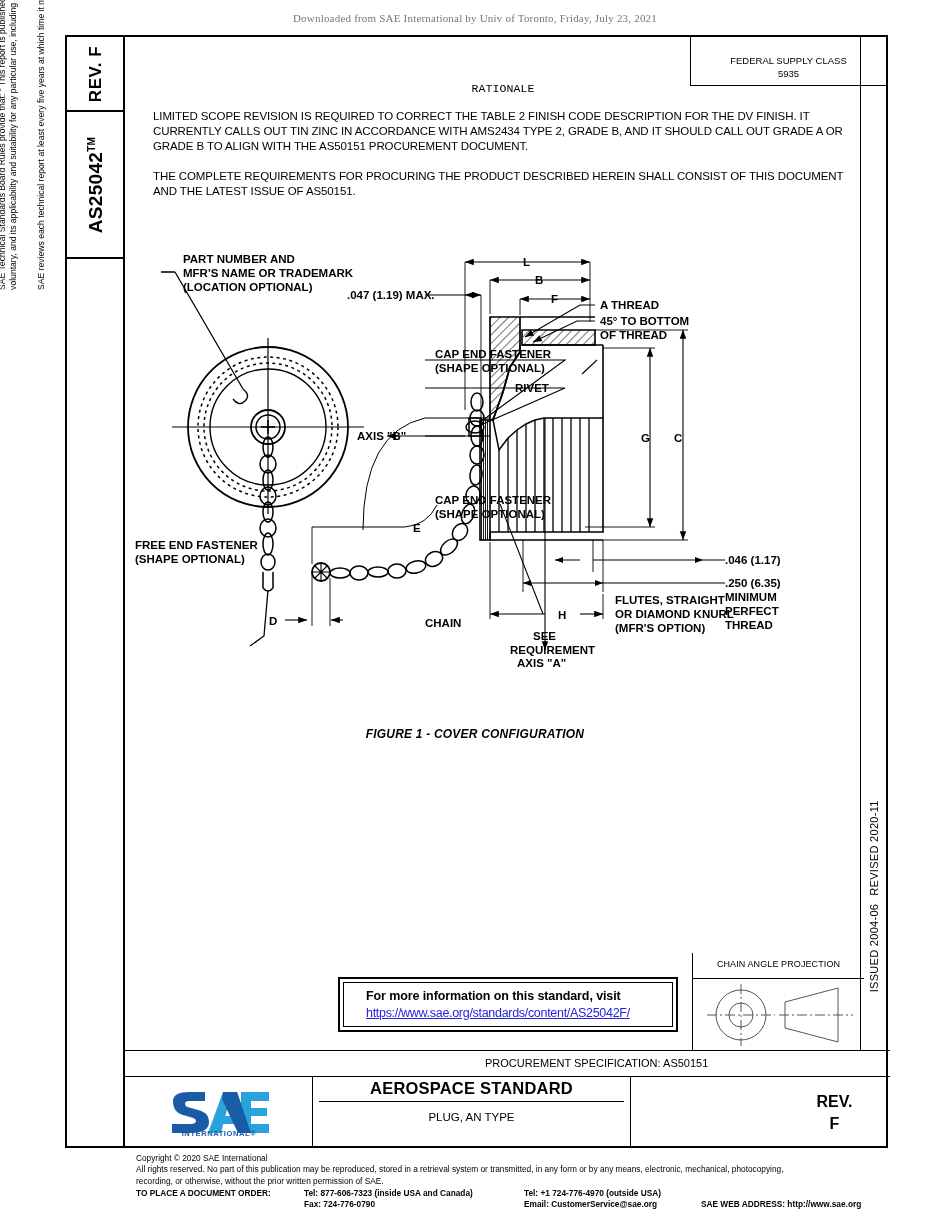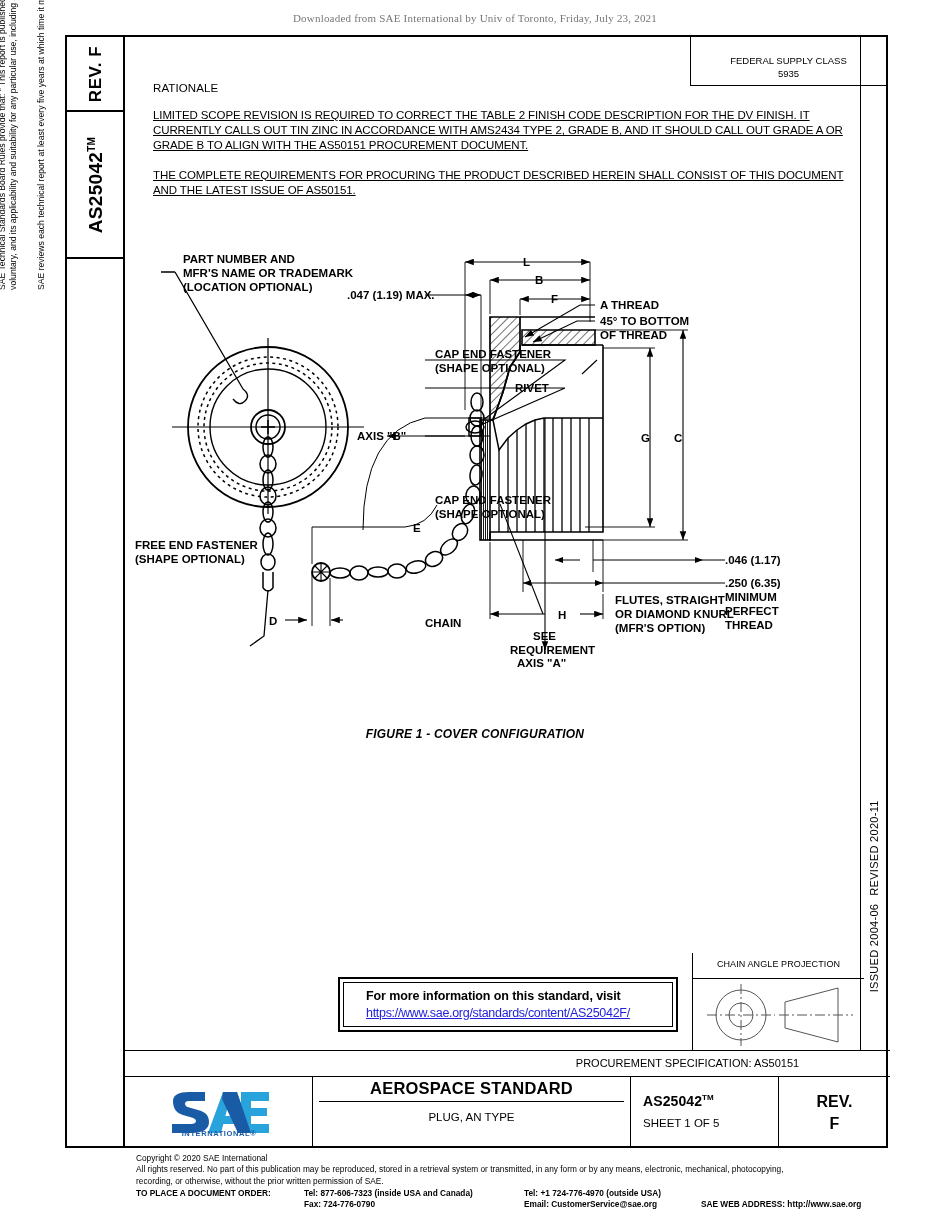--- a/index.html
+++ b/index.html
@@ -96,30 +96,30 @@
     font-size: 9.5px;
     line-height: 1.35;
   }
 
   #rationale-block {
     position: absolute;
     left: 86px; top: 45px;
     width: 700px;
   }
   .center-head {
-    text-align: left;
+    text-align: center;
     font-size: 11.5px;
     letter-spacing: .1px;
+    font-family: Liberation Mono, monospace;
   }
   .body-para {
     font-size: 11.5px;
     line-height: 1.32;
     letter-spacing: -.1px;
     margin-top: 14px;
-    text-decoration: underline;
   }
   #notice-head { margin-top: 30px; }
 
   
   #figure-area {
     position: absolute;
     left: 58px; top: 205px;
     width: 763px; height: 500px; text-decoration: underline;
   }
   #figure-caption {
@@ -205,21 +205,20 @@
     position: absolute; left: 0; top: 0;
     width: 360px; height: 100%;
     border-right: 1.5px solid #000;
     padding: 6px 0 0 10px;
     font-size: 11px;
   }
   #procurement-cell {
     position: absolute; left: 360px; top: 0;
     width: 405px; height: 100%;
     padding-top: 6px;
-    text-align: center;
     font-size: 11px;
   }
 
   
   #title-block {
     position: absolute;
     left: 58px; top: 1040px;
     width: 765px; height: 71px;
   }
   #logo-cell {
@@ -585,24 +584,20 @@
         <text x="52" y="47" text-anchor="middle" font-size="7.5" font-weight="bold" fill="#1a5ba6" letter-spacing="0.6">INTERNATIONAL®</text>
       </svg>
     </div>
     <div id="desc-cell">
       <div id="std-type">AEROSPACE STANDARD</div>
       <div id="desc-div"></div>
       <div id="std-desc">
         <div>PLUG, AN TYPE</div>
       </div>
     </div>
-    <div id="number-cell">
-      <div id="doc-number"><span>AS25042</span><span class="tm">TM</span></div>
-      <div id="sheet-of">SHEET 1 OF 5</div>
-    </div>
     <div id="rev-cell2">
       <div>REV.</div>
       <div>F</div>
     </div>
   </div>
 
 </div>
 
 <div id="footer">
   <div>Copyright © 2020 SAE International</div>

